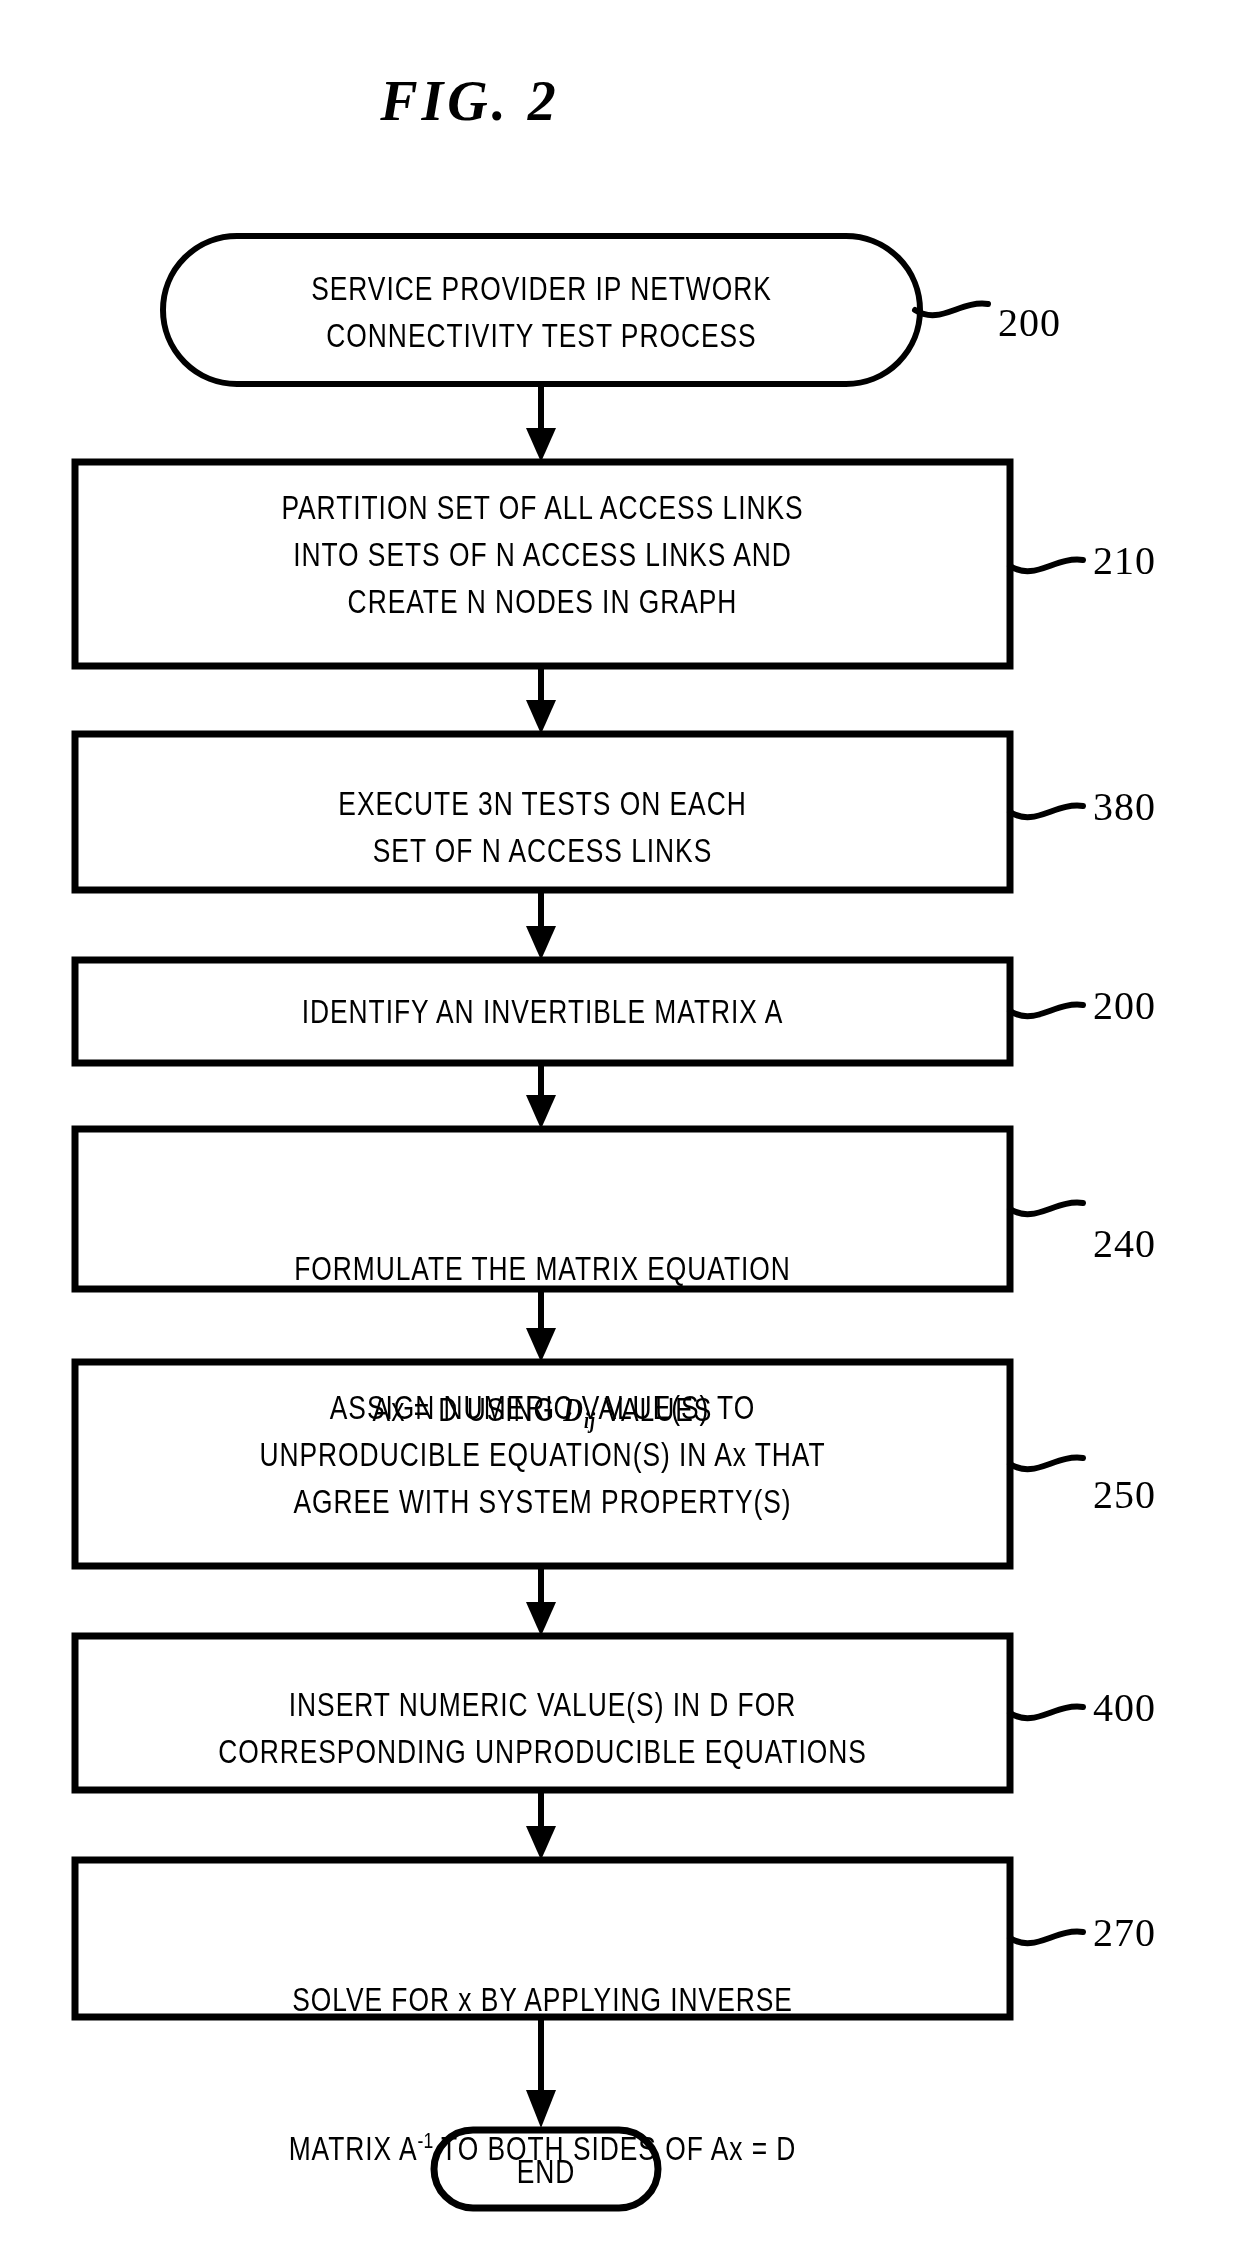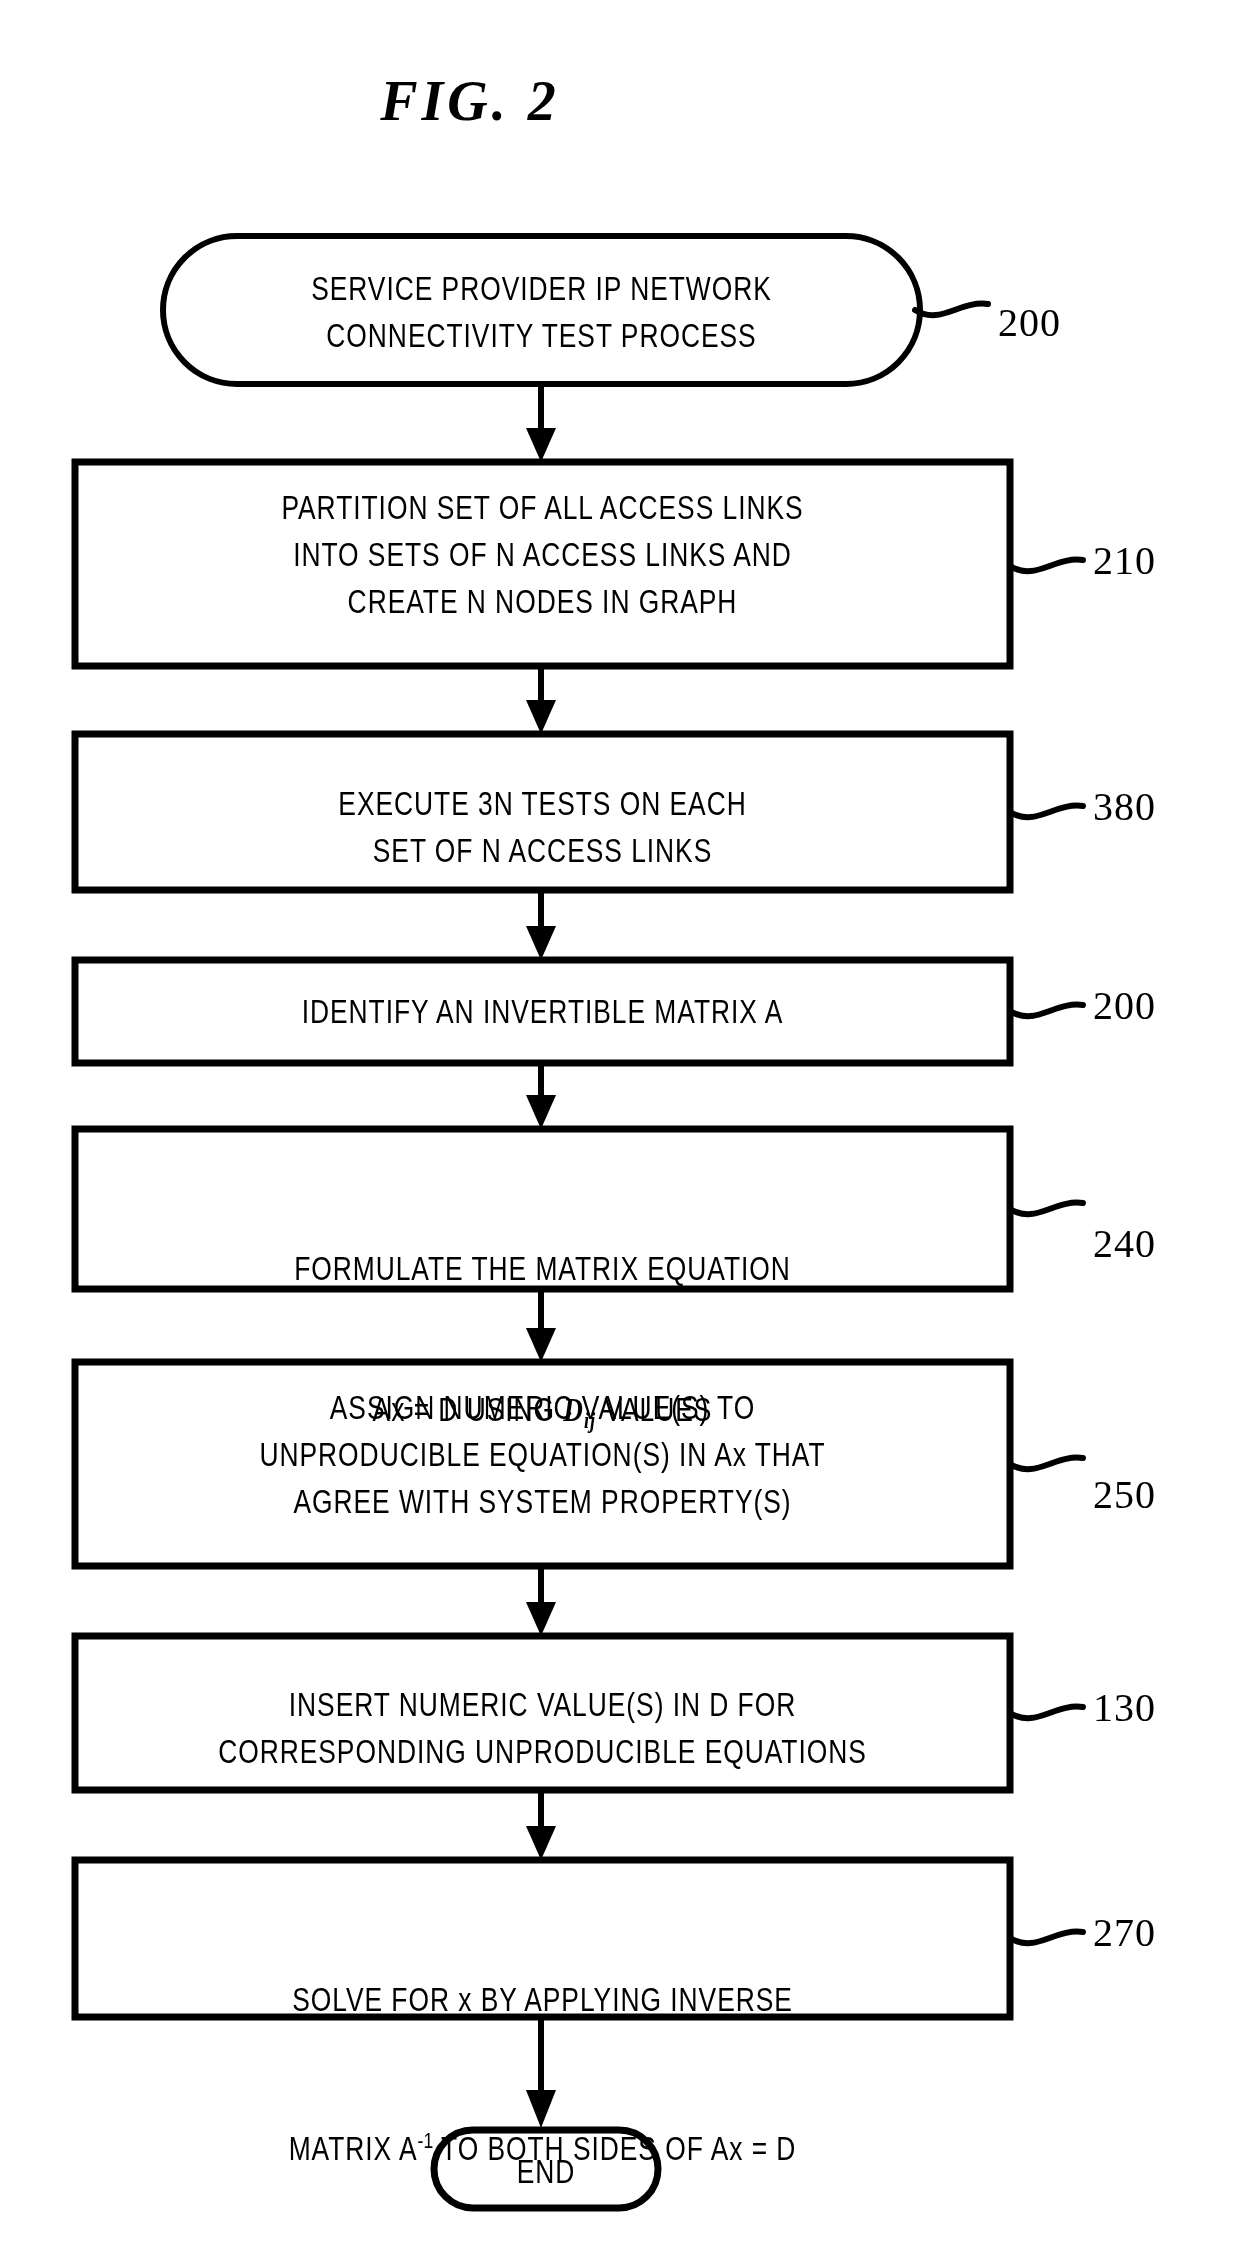--- a/index.html
+++ b/index.html
@@ -191,14 +191,14 @@
 </div>
 
 <div class="node-text terminal" style="left:434px; top:2148px; width:224px;">END</div>
 
 <div class="ref-num" style="left:998px; top:299px;">200</div>
 <div class="ref-num" style="left:1093px; top:537px;">210</div>
 <div class="ref-num" style="left:1093px; top:783px;">380</div>
 <div class="ref-num" style="left:1093px; top:982px;">200</div>
 <div class="ref-num" style="left:1093px; top:1220px;">240</div>
 <div class="ref-num" style="left:1093px; top:1435px;margin-top:36px;">250</div>
-<div class="ref-num" style="left:1093px; top:1684px;">130</div>
+<div class="ref-num" style="left:1093px; top:1684px;">400</div>
 <div class="ref-num" style="left:1093px; top:1909px;">270</div>
 
 </body></html>

